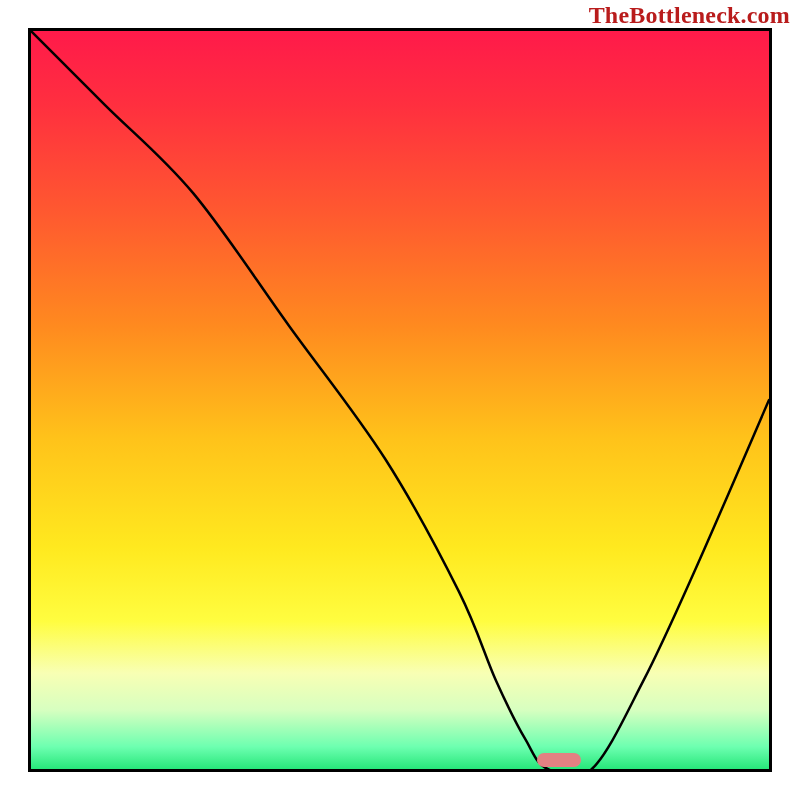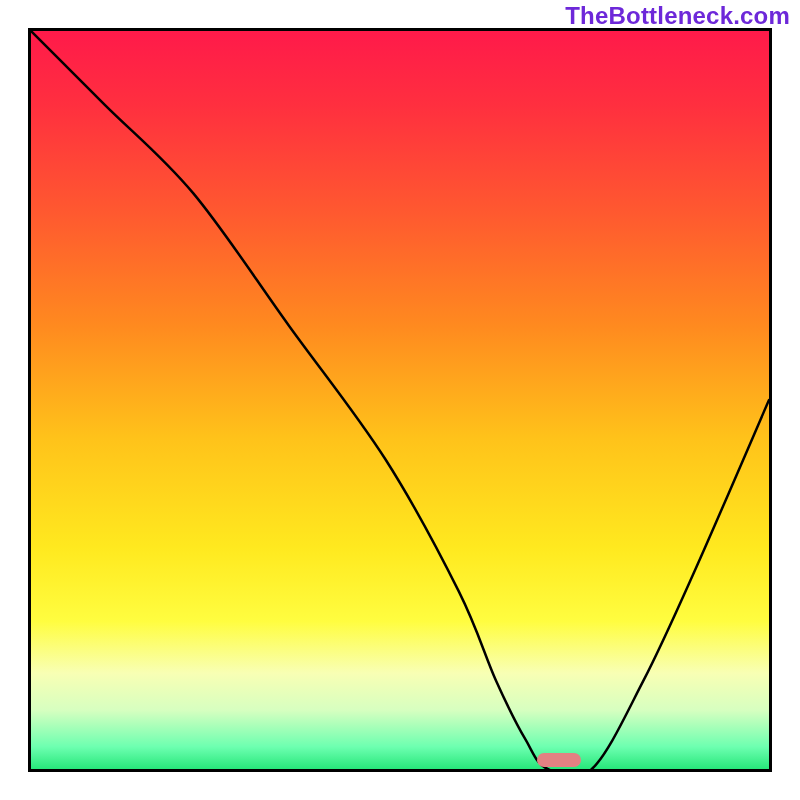--- a/index.html
+++ b/index.html
@@ -12,24 +12,24 @@
   }
   .stage {
     position: relative;
     width: 800px;
     height: 800px;
   }
   .watermark {
     position: absolute;
     top: 2px;
     right: 10px;
-    font-family: Liberation Sans, sans-serif;
+    font-family: Liberation Serif, serif;
     font-size: 24px;
     font-weight: 600;
-    color: #6d28d9;
+    color: #b91c1c;
     letter-spacing: 0.2px;
   }
   .plot {
     position: absolute;
     left: 28px;
     top: 28px;
     width: 744px;
     height: 744px;
     box-sizing: border-box;
     border: 3px solid #000;

